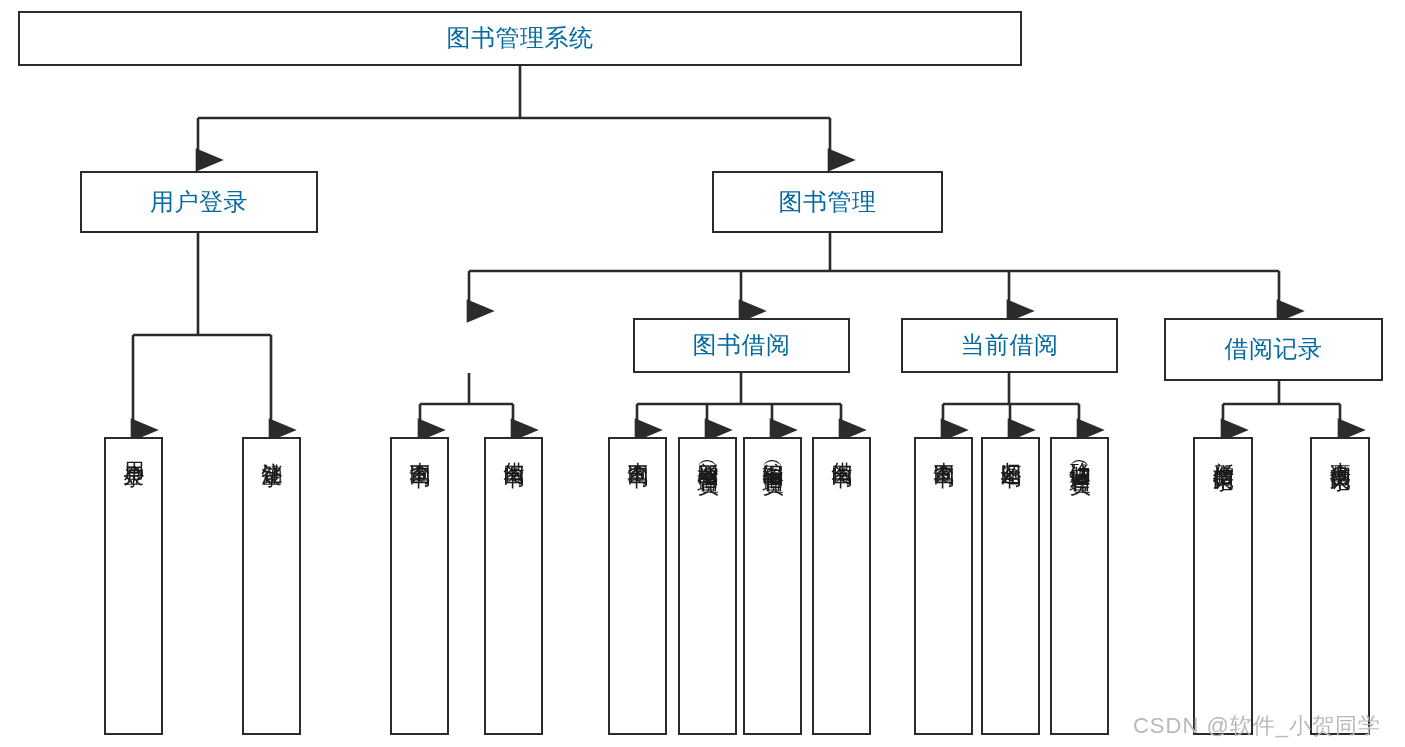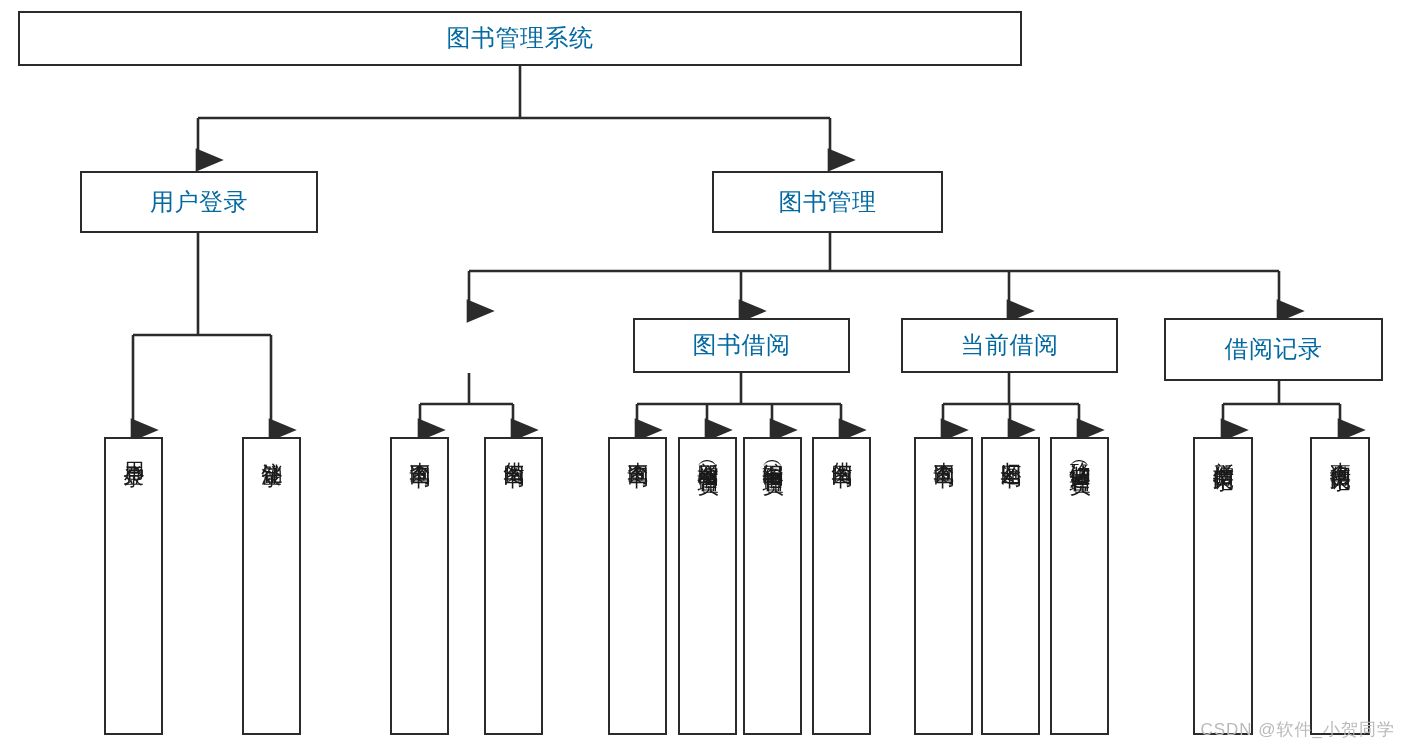--- a/index.html
+++ b/index.html
@@ -54,23 +54,23 @@
   #connector-layer {
     position: absolute;
     left: 0;
     top: 0;
     width: 1405px;
     height: 747px;
     pointer-events: none;
   }
   #watermark {
     position: absolute;
-    right: 10px;
+    right: 24px;
     bottom: 6px;
-    font-size: 17px;
+    font-size: 22px;
     color: #b9b9b9;
     letter-spacing: 1px;
     white-space: nowrap;
   }
 </style>
 </head>
 <body>
 
 <div id="diagram-root">
 

